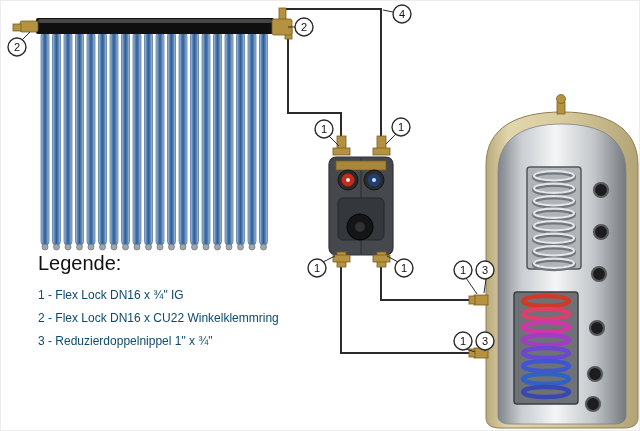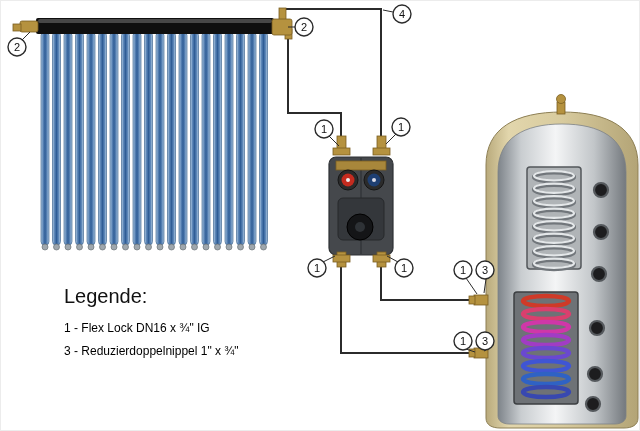--- a/index.html
+++ b/index.html
@@ -4,23 +4,23 @@
 <style>
   html,body{margin:0;padding:0;background:#fff;}
   .stage{position:relative;width:640px;height:431px;background:#fff;overflow:hidden;
          font-family:"Liberation Sans",sans-serif;box-shadow:inset 0 0 0 1px #ececec;}
   .stage svg{position:absolute;left:0;top:0;}
   .pipe{stroke:#2b2b2b;stroke-width:2;fill:none;}
   .leader{stroke:#2b2b2b;stroke-width:1;}
   .callout-circle{fill:#fff;stroke:#2b2b2b;stroke-width:1.4;}
   .callout-text{font-family:"Liberation Sans",sans-serif;font-size:11px;fill:#111;text-anchor:middle;}
   .brass{fill:#b5923f;stroke:#7a5e22;stroke-width:0.8;}
-  .legend{position:absolute;left:64px;top:252px;color:#1a1a1a;width:300px;margin-top:33px;}
+  .legend{position:absolute;left:38px;top:252px;color:#1a1a1a;width:300px;}
   .legend-title{font-size:20px;margin-bottom:13px;color:#111;}
-  .legend-item{font-size:12px;margin-bottom:9px;color:#000000;white-space:nowrap;}
+  .legend-item{font-size:12px;margin-bottom:9px;color:#0c4a6e;white-space:nowrap;}
 </style>
 </head>
 <body>
 
 <div class="stage">
 
 <svg width="640" height="431" viewBox="0 0 640 431">
   <defs>
     <linearGradient id="tubeG" x1="0" y1="0" x2="1" y2="0">
       <stop offset="0" stop-color="#b8d0e6"></stop>
@@ -235,16 +235,17 @@
       <line class="leader" x1="486" y1="350" x2="484" y2="351"></line>
       <circle class="callout-circle" cx="485" cy="341" r="9"></circle>
       <text class="callout-text" x="485" y="345">3</text>
     </g>
   </g>
 </svg>
 
   <div class="legend">
     <div class="legend-title">Legende:</div>
     <div class="legend-item">1 - Flex Lock DN16 x ¾" IG</div>
+    <div class="legend-item">2 - Flex Lock DN16 x CU22 Winkelklemmring</div>
     <div class="legend-item">3 - Reduzierdoppelnippel 1" x ¾"</div>
   </div>
 
 </div>
 
 </body></html>

